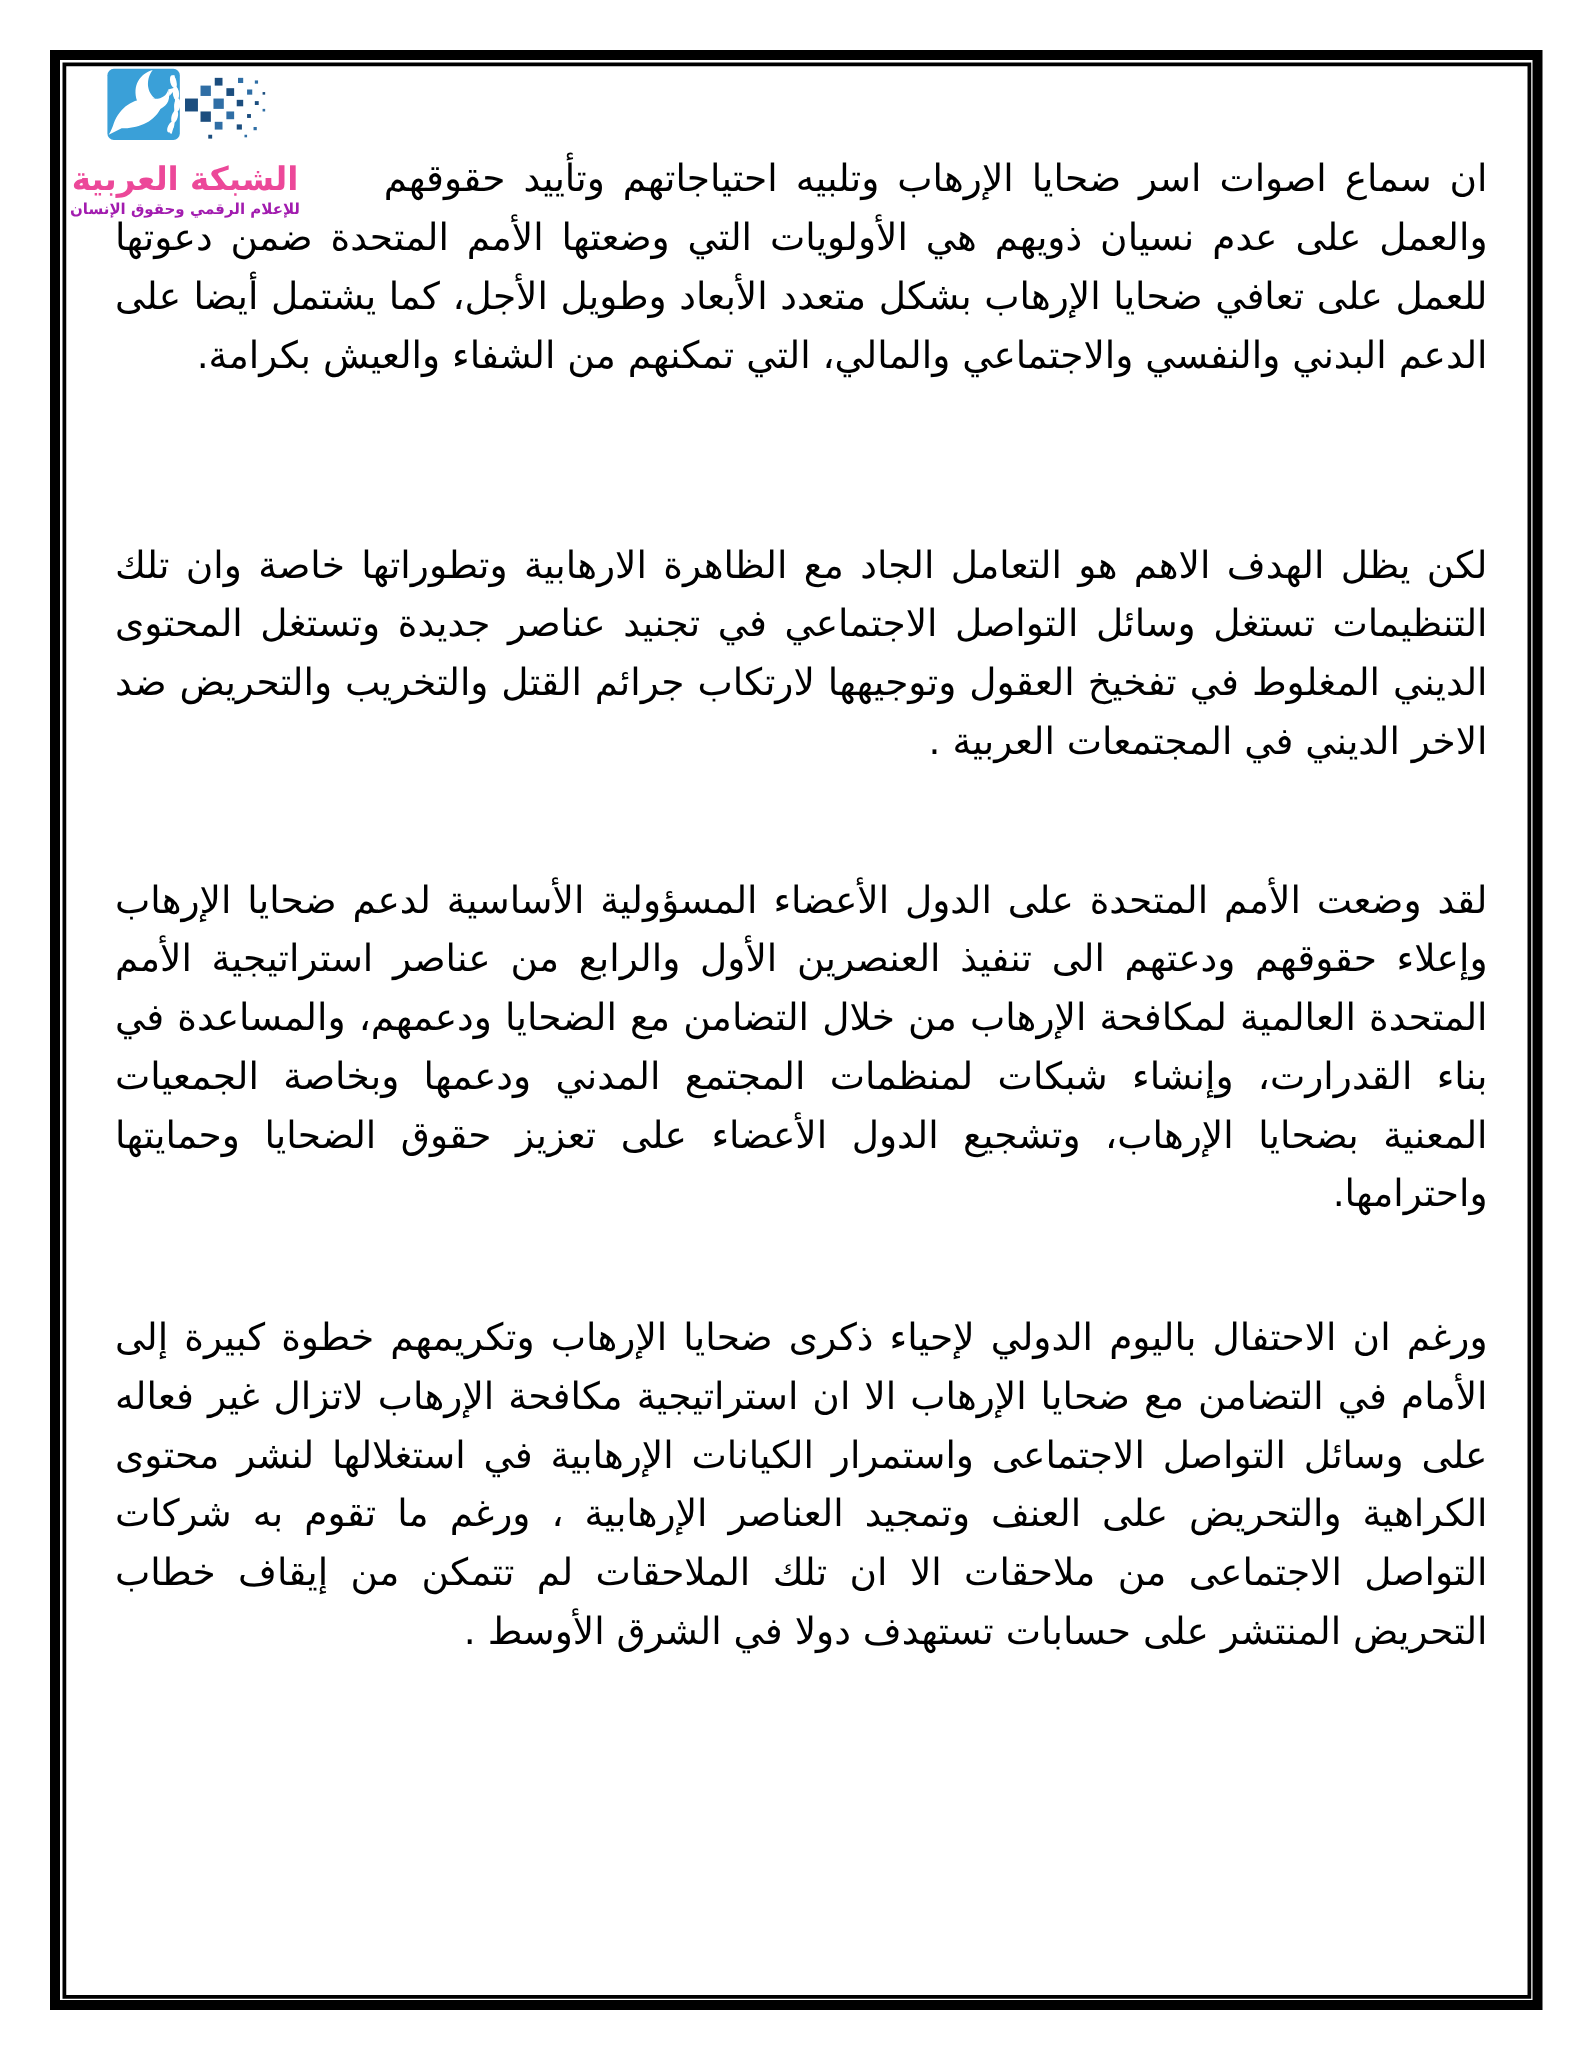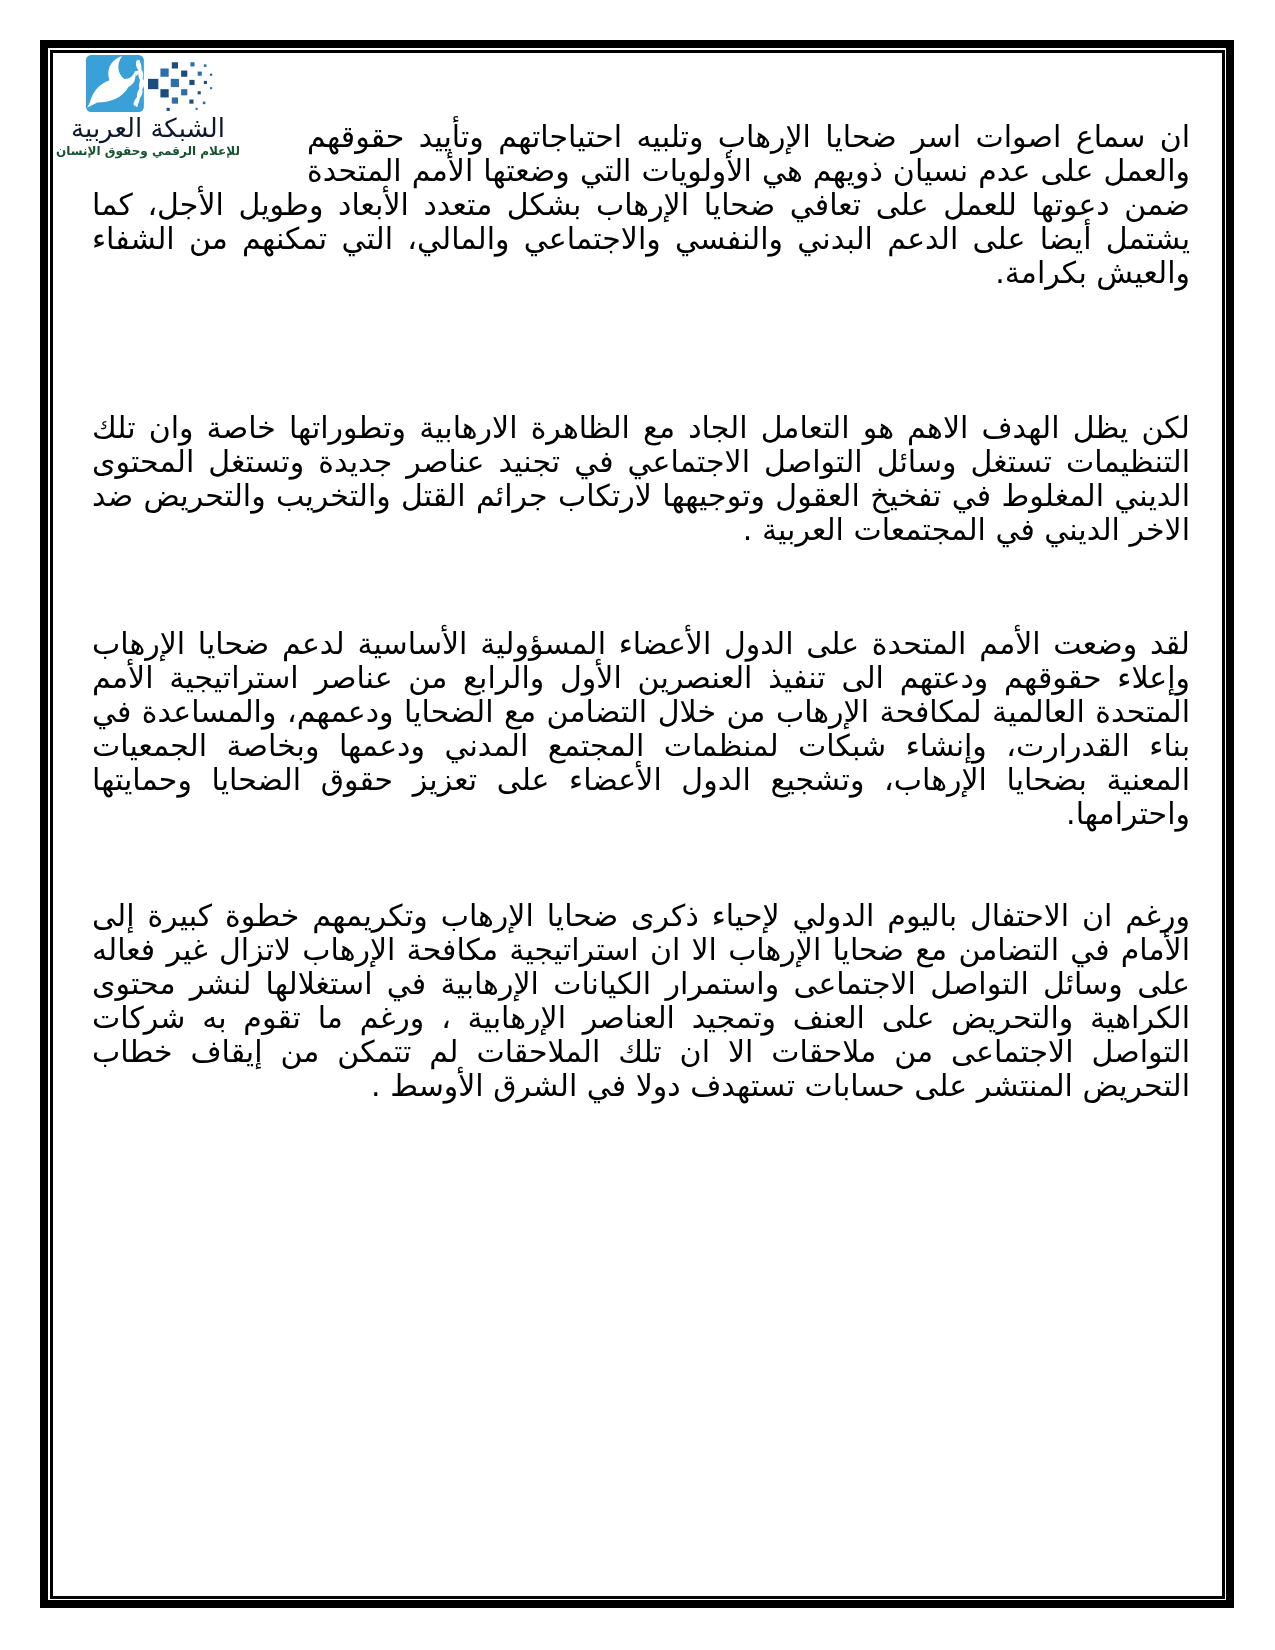--- a/index.html
+++ b/index.html
@@ -33,42 +33,42 @@
   .logo {
     position: absolute;
     left: 52px; top: 54px;
     width: 192px;
     text-align: center;
     direction: rtl;
   }
   .logo-icon { display: block; margin: 0 auto; }
   .logo-title {
     font-size: 26px;
-    font-weight: normal;
+    font-weight: bold;
     line-height: 28px;
-    color: #0f172a;
-    margin-top: 0;
+    color: #ec4899;
+    margin-top: 16px;
     white-space: nowrap;
   }
   .logo-subtitle {
     font-size: 12px;
     font-weight: bold;
     line-height: 16px;
-    color: #14532d;
+    color: #a21caf;
     margin-top: 1px;
     white-space: nowrap;
   }
   
   .content {
     position: absolute;
     left: 92px; right: 85px; top: 120px;
     direction: rtl;
     text-align: justify;
     font-size: 30px;
-    line-height: 34px;
+    line-height: 47px;
     color: #000000;
   }
   .para { margin: 0 0 121px 0; }
   .para.p2 { margin-bottom: 80px; }
   .para.p3 { margin-bottom: 68px; }
   .para.p4 { margin-bottom: 0; }
   
   .logo-spacer { float: left; width: 215px; height: 40px; }
 </style>
 </head>

